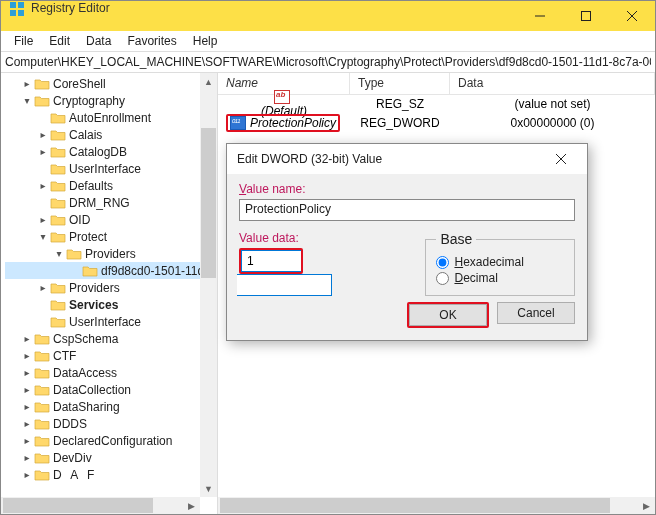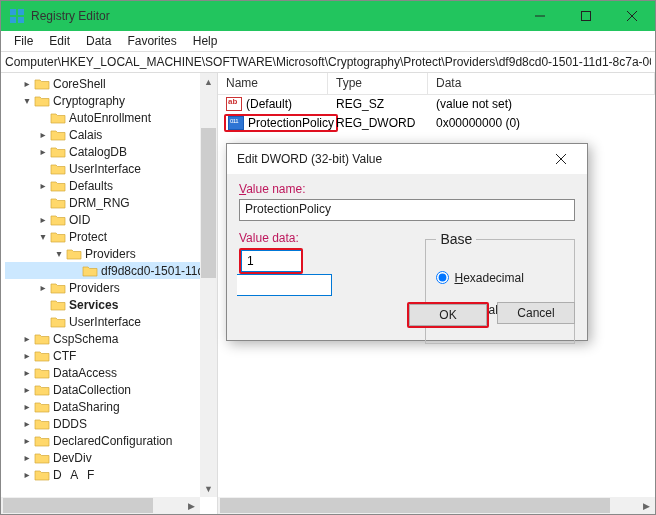--- a/index.html
+++ b/index.html
@@ -1,19 +1,19 @@
 <!DOCTYPE html>
 <html><head>
 <meta charset="utf-8">
 <style>
 * { margin: 0; padding: 0; box-sizing: border-box; font-family: "Segoe UI", Tahoma, sans-serif; font-size: 12px; }
 body { background: #fff; width: 656px; height: 515px; overflow: hidden; position: relative; border: 1px solid #888; }
 
 
-.titlebar { height: 30px; display: flex; align-items: center; padding: 0 0 0 8px; background: #22c55e; }
+.titlebar { height: 30px; display: flex; align-items: flex-start; padding: 0 0 0 8px; background: #fde047; }
 .titlebar .icon { width: 16px; height: 16px; margin-right: 6px; }
 .titlebar .title { flex: 1; color: #333; }
 .winbtn { width: 46px; height: 30px; display: flex; align-items: center; justify-content: center; color: #333; }
 
 
 .menubar { height: 20px; display: flex; align-items: center; padding: 0 6px; gap: 2px; }
 .menubar span { padding: 2px 7px; color: #222; }
 
 
 .addrbar { height: 22px; border-top: 1px solid #ddd; border-bottom: 1px solid #ddd; display: flex; align-items: center; padding: 0 4px; background: #fff; }
@@ -27,25 +27,25 @@
 .toggle { width: 12px; display: inline-flex; justify-content: center; color: #555; font-size: 10px; }
 .folder { width: 16px; height: 14px; margin: 0 3px 0 1px; }
 .tnode .label { color: #222; }
 .tnode.selected { background: #cce8ff; }
 .tnode.selected .label { }
 
 
 .listview { flex: 1; position: relative; }
 .listhdr { display: flex; height: 22px; border-bottom: 1px solid #e5e5e5; }
 .listhdr div { padding: 3px 8px; color: #333; border-right: 1px solid #e5e5e5; }
-.col-name { width: 110px; }
+.col-name { width: 132px; font-style: italic; }
 .col-type { width: 100px; }
 .col-data { flex: 1; }
 .row { display: flex; height: 18px; align-items: center; }
-.row .cell { padding: 0 8px; display: flex; align-items: center; }
+.row .cell { padding: 0 8px; display: flex; align-items: center; flex-direction: column; }
 .valicon { width: 16px; height: 14px; margin-right: 4px; display: inline-block; }
 .ab-icon { background: #fff; border: 1px solid #c33; position: relative; }
 .ab-icon::after { content: "ab"; position: absolute; font-size: 8px; color: #c33; left: 1px; top: -1px; font-weight: bold; }
 .dw-icon { background: #2e75d4; border: 1px solid #1a5cb8; position: relative; }
 .dw-icon::after { content: "011"; position: absolute; font-size: 6px; color: #fff; left: 1px; top: 1px; letter-spacing: -0.5px; }
 .hl-red { border: 2px solid #e01020; border-radius: 2px; padding: 0 2px; height: 18px; }
 
 
 .vscroll { position: absolute; right: 0; top: 0; bottom: 17px; width: 17px; background: #f0f0f0; }
 .vscroll .thumb { position: absolute; left: 1px; right: 1px; top: 55px; height: 150px; background: #cdcdcd; }
@@ -58,21 +58,21 @@
 .dlg-title { height: 30px; display: flex; align-items: center; padding: 0 10px; background: #fff; }
 .dlg-title .t { flex: 1; color: #222; }
 .dlg-close { width: 32px; height: 28px; display: flex; align-items: center; justify-content: center; }
 .dlg-body { padding: 8px 12px; }
 .dlg-label { color: #be185d; margin-bottom: 3px; }
 .dlg-input-ro { width: 336px; height: 22px; background: #fff; border: 1px solid #888; padding: 2px 5px; color: #222; margin-bottom: 10px; }
 .dlg-row { display: flex; gap: 30px; }
 .dlg-input { width: 155px; height: 22px; border: 1px solid #0078d7; padding: 2px 5px; outline: none; }
 .fieldset { border: 1px solid #bbb; padding: 6px 10px 8px 10px; width: 150px; position: relative; }
 .fieldset legend { padding: 0 4px; color: #222; font-size: 14px; }
-.radio-row { display: flex; align-items: flex-start; gap: 5px; margin: 18px 0; }
+.radio-row { display: flex; align-items: center; gap: 5px; margin: 2px 0; }
 .radio-row input { width: 13px; height: 13px; }
 .radio-row label { color: #222; }
 .dlg-btns { position: absolute; right: 12px; bottom: 12px; display: flex; gap: 8px; padding-left: 36px; }
 .btn { width: 78px; height: 22px; background: #e1e1e1; border: 1px solid #adadad; display: flex; align-items: center; justify-content: center; color: #222; }
 .underline { text-decoration: underline; }
 
 
 .folder svg { display: block; }
 </style>
 </head>

